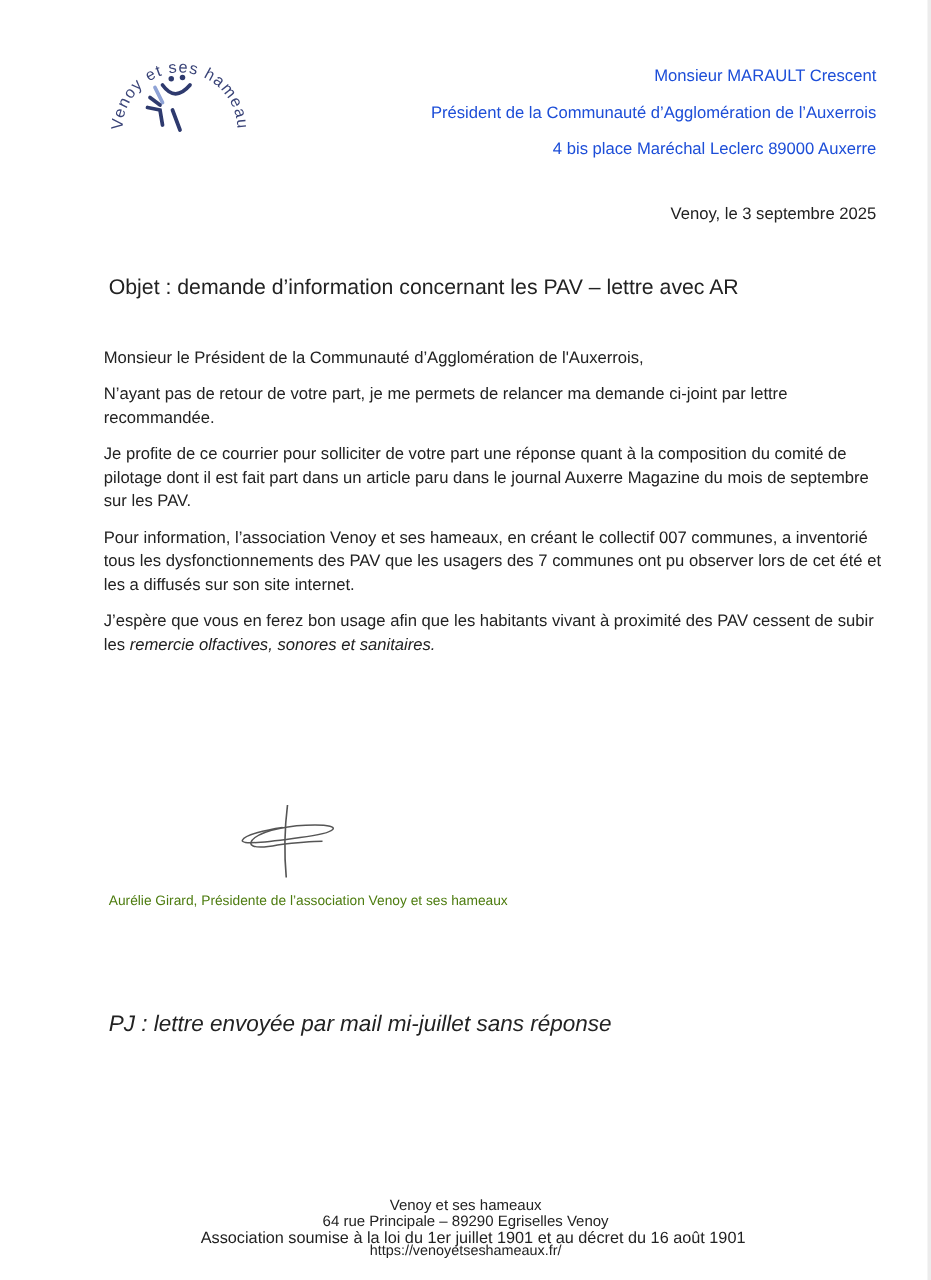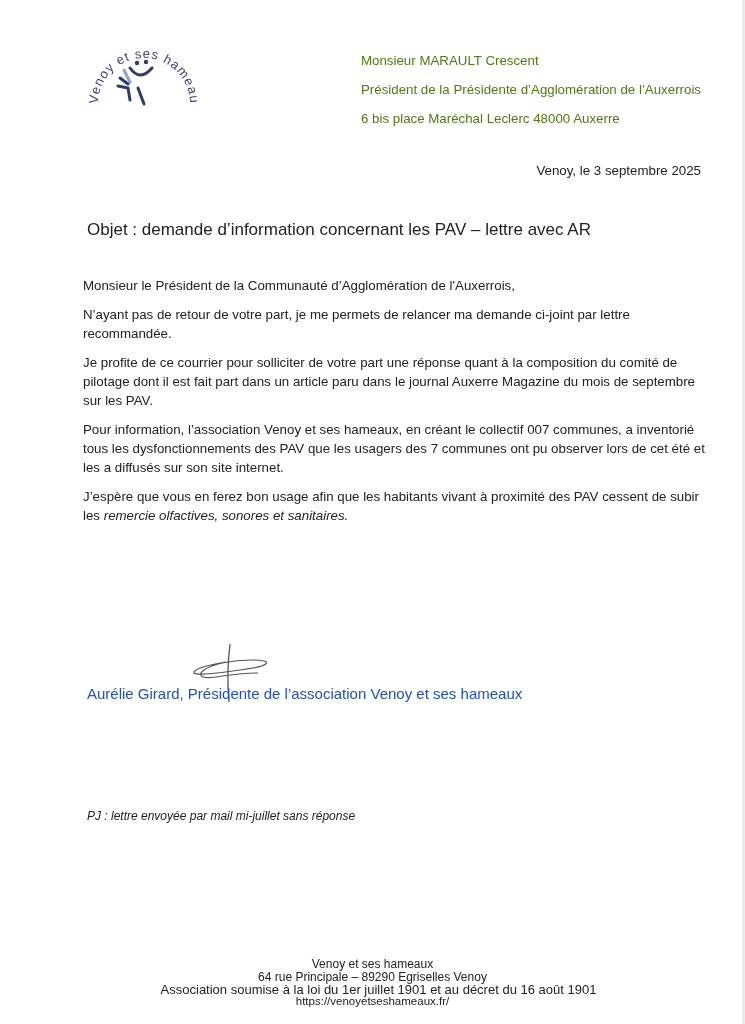--- a/index.html
+++ b/index.html
@@ -2,29 +2,29 @@
 <html><head>
 <meta charset="utf-8">
 <style>
   html, body { margin: 0; padding: 0; }
   body {
     width: 745px; height: 1024px; background: #ffffff; position: relative; overflow: hidden;
     font-family: "Liberation Sans", sans-serif; color: #1f1f1f;
   }
   .page-edge { position: absolute; right: 0; top: 0; width: 3px; height: 1024px; background: #ececec; }
   .logo { position: absolute; left: 72px; top: 22px; width: 140px; height: 110px; }
-  .recipient { position: absolute; right: 44px; top: 46px; font-size: 13.3px; line-height: 29px; color: #4d7c0f; }
+  .recipient { position: absolute; right: 44px; top: 46px; text-align: right; font-size: 13.3px; line-height: 29px; color: #1d4ed8; }
   .date { position: absolute; right: 44px; top: 163px; font-size: 13.3px; color: #222; }
   .subject { position: absolute; left: 87px; top: 220px; font-size: 17px; color: #222; }
   .body { position: absolute; left: 83px; top: 276px; width: 630px; font-size: 13.3px; line-height: 19px; color: #222; }
   .body p { margin: 0 0 10px 0; }
   .body em { font-style: italic; }
   .signature { position: absolute; left: 182px; top: 640px; width: 100px; height: 70px; }
-  .signer { position: absolute; left: 87px; top: 685px; font-size: 15px; color: #1d4ed8; }
-  .attachment { position: absolute; left: 87px; top: 809px; font-size: 12px; font-style: italic; color: #222; }
+  .signer { position: absolute; left: 87px; top: 715px; font-size: 11px; color: #4d7c0f; }
+  .attachment { position: absolute; left: 87px; top: 809px; font-size: 18px; font-style: italic; color: #222; }
   .footer { position: absolute; left: 0; width: 745px; top: 958px; text-align: center; color: #222; }
   .footer .l1, .footer .l2 { font-size: 12px; line-height: 13px; }
   .footer .l3 { font-size: 13px; line-height: 11px; padding-left: 12px; }
   .footer .l4 { font-size: 11.5px; line-height: 13px; }
 </style>
 </head>
 <body>
 
 <div class="page-edge"></div>
 
@@ -41,22 +41,22 @@
     <path d="M 58 46 Q 68 60 80 46" stroke="#2e3a6e" stroke-width="3" fill="none" stroke-linecap="round"></path>
     <path d="M 52 48 L 58 60" stroke="#8fa3d6" stroke-width="3" stroke-linecap="round"></path>
     <path d="M 48 56 L 56 62" stroke="#2e3a6e" stroke-width="3" stroke-linecap="round"></path>
     <path d="M 46 64 L 56 66 L 58 78" stroke="#2e3a6e" stroke-width="3" fill="none" stroke-linecap="round"></path>
     <path d="M 66 66 L 72 82" stroke="#2e3a6e" stroke-width="3" stroke-linecap="round"></path>
   </svg>
 </div>
 
 <div class="recipient">
   <div>Monsieur MARAULT Crescent</div>
-  <div>Président de la Présidente d’Agglomération de l’Auxerrois</div>
-  <div>6 bis place Maréchal Leclerc 48000 Auxerre</div>
+  <div>Président de la Communauté d’Agglomération de l’Auxerrois</div>
+  <div>4 bis place Maréchal Leclerc 89000 Auxerre</div>
 </div>
 
 <div class="date">Venoy, le 3 septembre 2025</div>
 
 <div class="subject">Objet : demande d’information concernant les PAV – lettre avec AR</div>
 
 <div class="body">
   <p>Monsieur le Président de la Communauté d’Agglomération de l'Auxerrois,</p>
   <p>N’ayant pas de retour de votre part, je me permets de relancer ma demande ci-joint par lettre recommandée.</p>
   <p>Je profite de ce courrier pour solliciter de votre part une réponse quant à la composition du comité de pilotage dont il est fait part dans un article paru dans le journal Auxerre Magazine du mois de septembre sur les PAV.</p>

